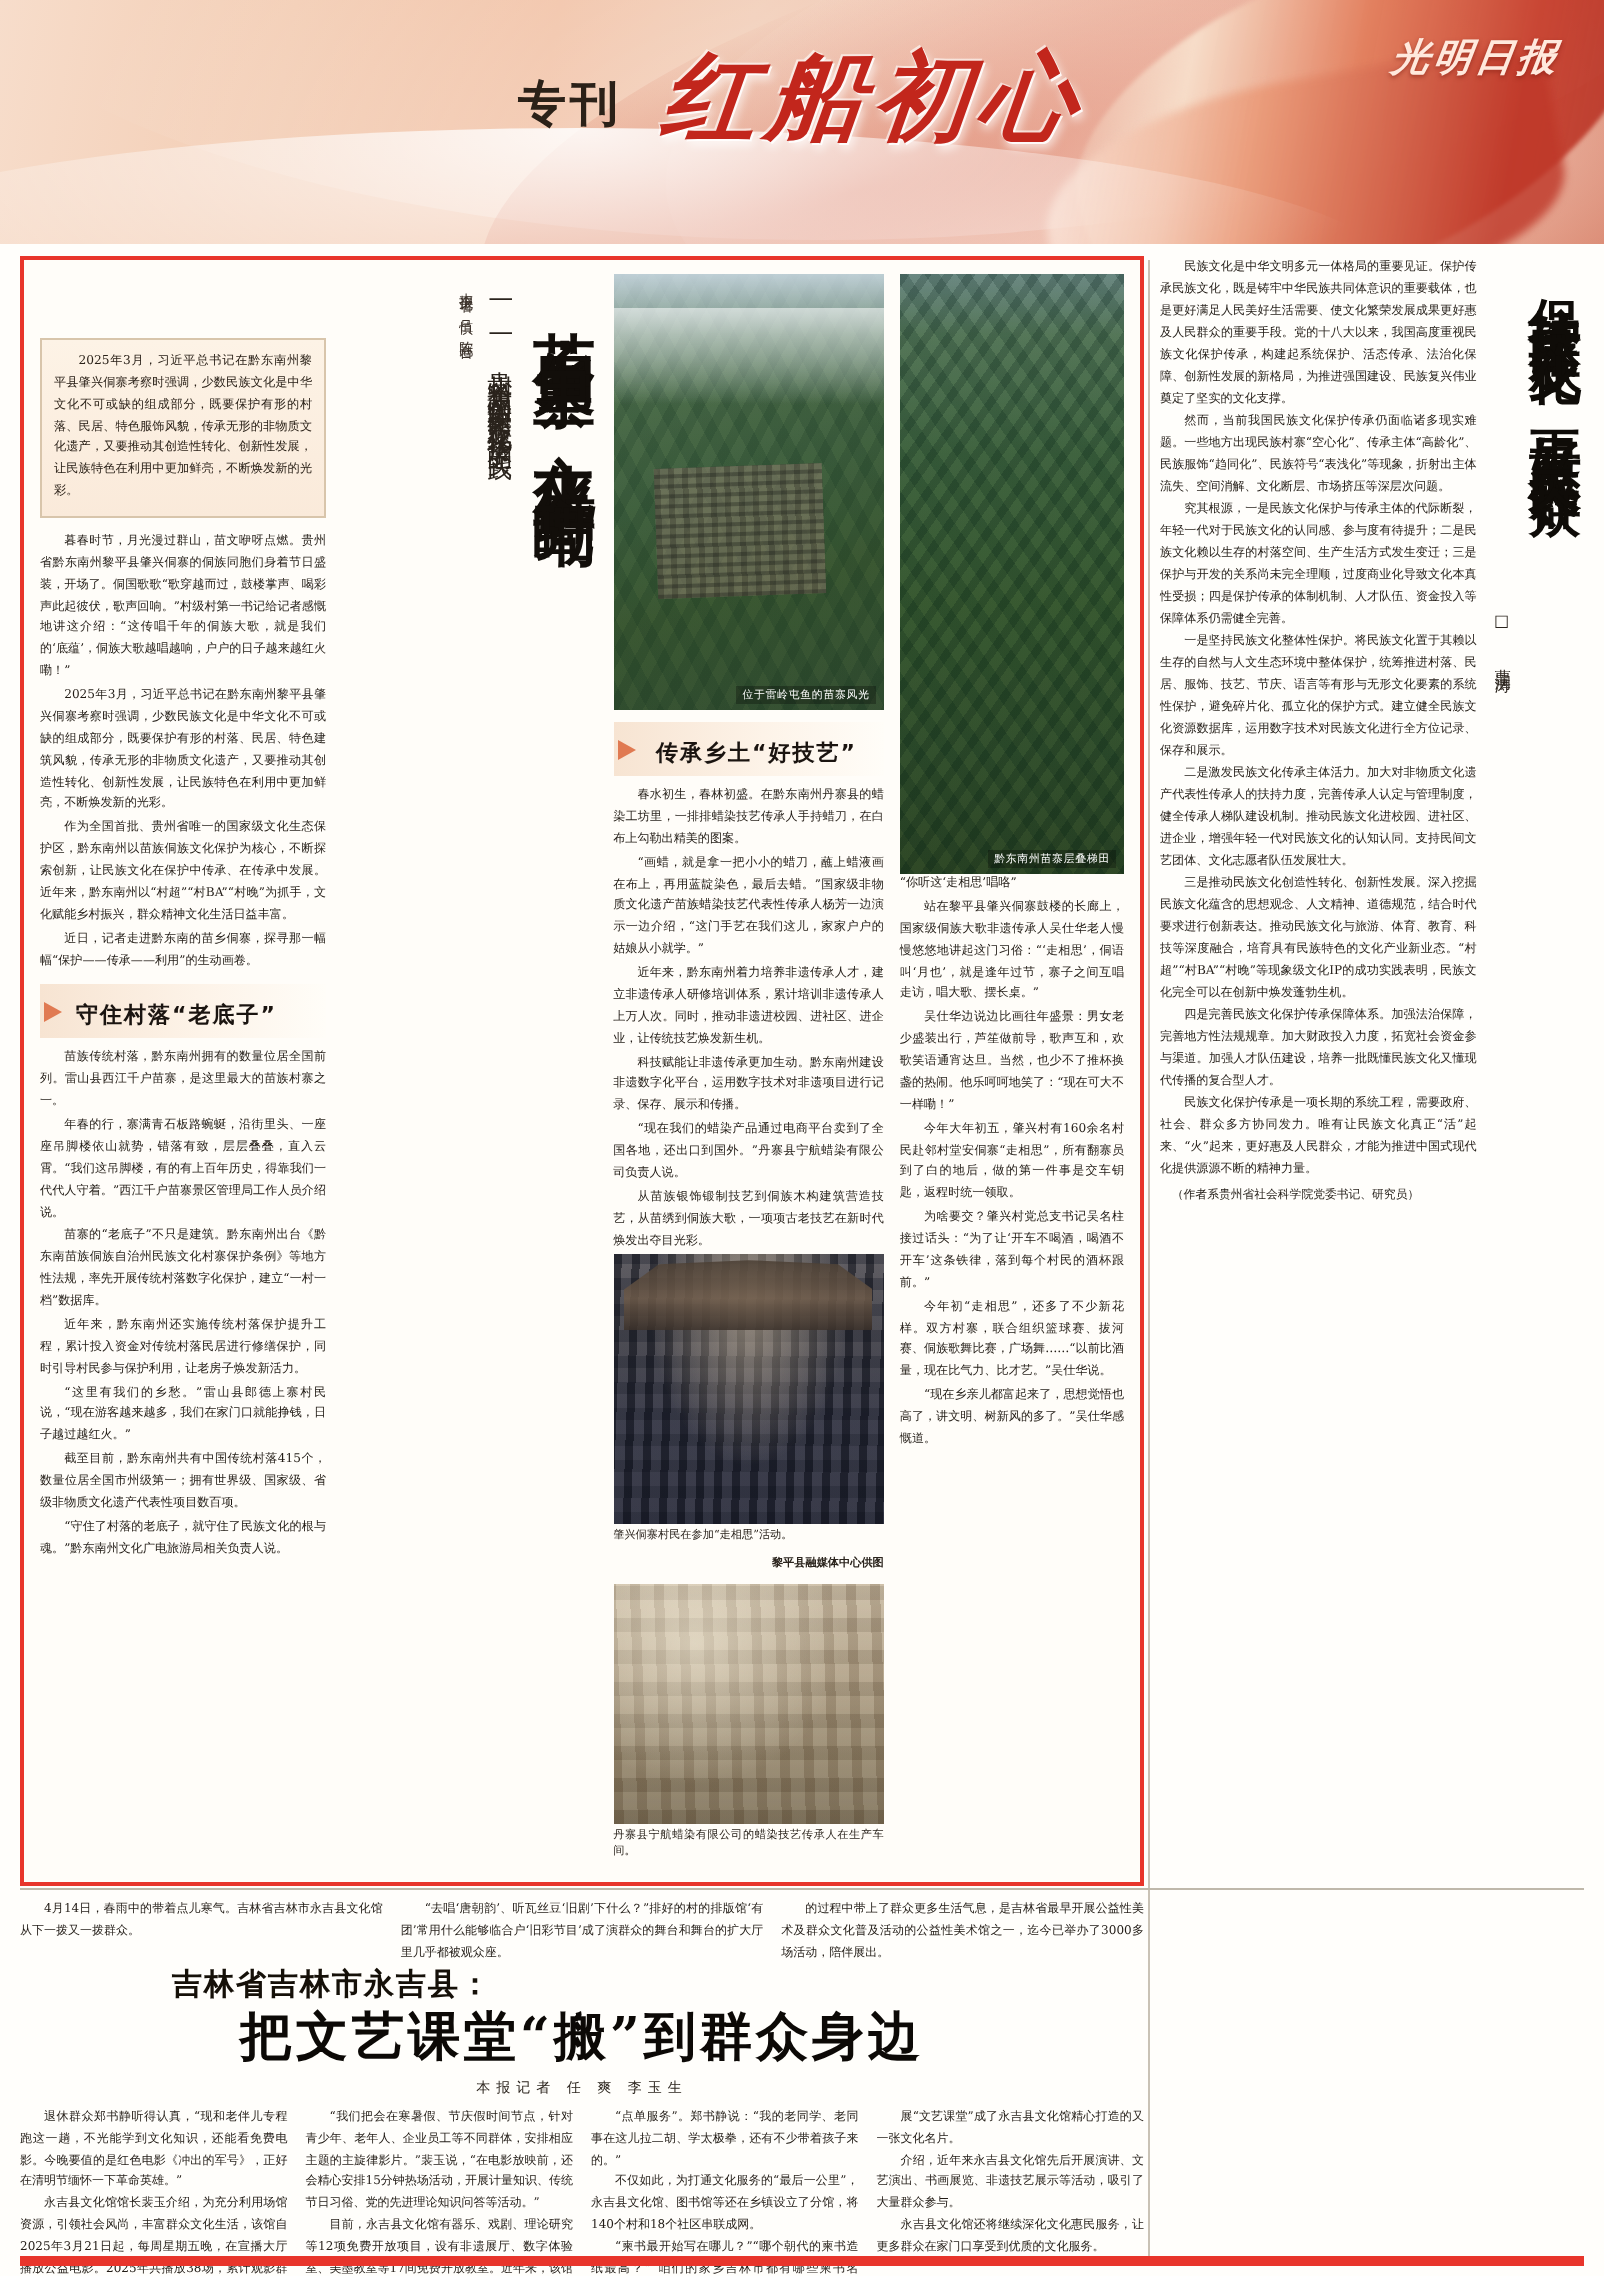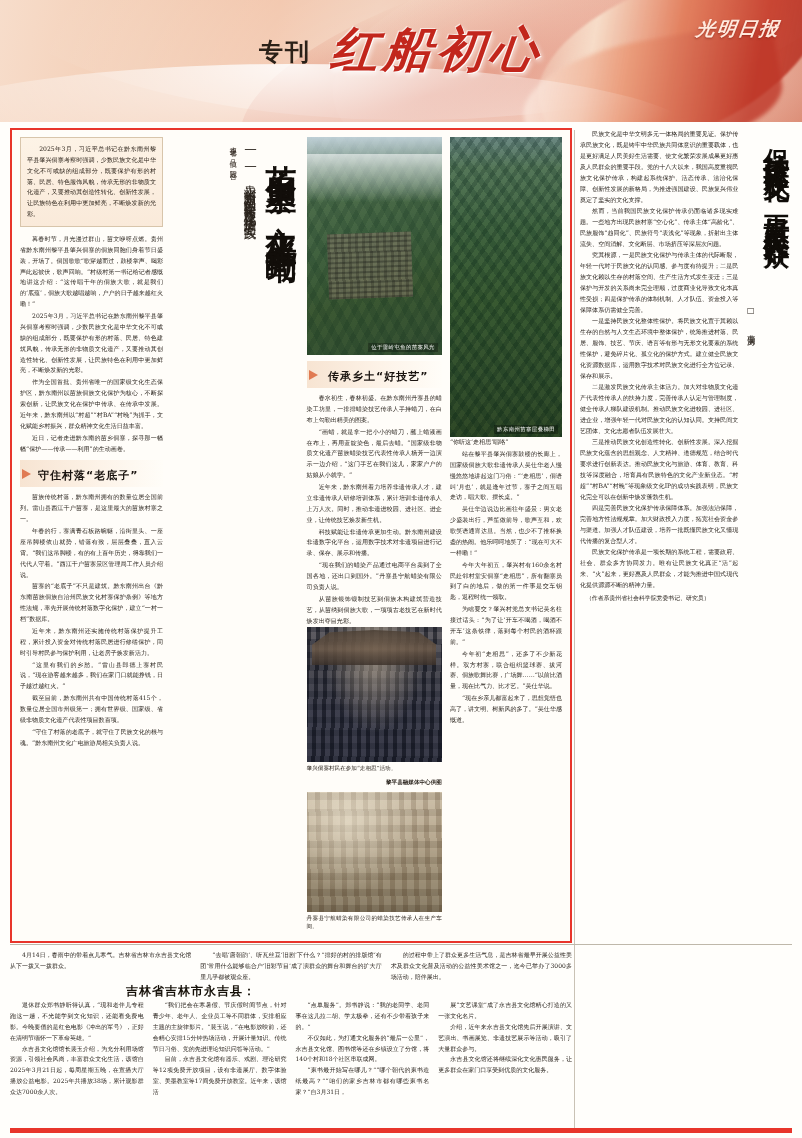--- a/index.html
+++ b/index.html
@@ -155,21 +155,21 @@
     background: #fffdf9;
     padding: 7px 8px;
   }
   .main-cols {
     position: relative;
     width: 100%; height: 100%;
     display: flex;
     gap: 8px;
   }
   .mcol { position: relative; }
-  .mcol-1 { width: 148px; }
+  .mcol-1 { width: 148px; margin-top: 32px; }
   .mcol-2 { width: 132px; }
   .mcol-3 { width: 140px; }
   .mcol-4 { width: 116px; }
 
   
   .intro-box {
     border: 1px solid #d8c5ab;
     background: linear-gradient(#fdf3e6, #faeada);
     padding: 6px 6px;
     margin-bottom: 7px;
@@ -398,25 +398,25 @@
     background: #c9c2b5;
   }
 
   
   .bottom-art {
     position: absolute;
     left: 10px; top: 950px;
     width: 562px; height: 184px;
   }
   .ba-kicker {
-    font-size: 12px;
+    font-size: 15px;
     font-weight: bold;
     color: #151008;
     letter-spacing: 1px;
-    margin-left: 116px;
+    margin-left: 76px;
     font-family: "DejaVu Sans", sans-serif;
   }
   .ba-title {
     text-align: center;
     font-family: "DejaVu Serif", "Liberation Serif", serif;
     font-size: 26px;
     font-weight: bold;
     color: #0c0906;
     letter-spacing: 2px;
     line-height: 1.18;
@@ -611,20 +611,22 @@
       </div>
       <div class="c">
         <p>“去唱‘唐朝韵’、听瓦丝豆‘旧剧’下什么？”排好的村的排版馆‘有团’常用什么能够临合户‘旧彩节目’成了演群众的舞台和舞台的扩大厅里几乎都被观众座。</p>
       </div>
       <div class="c">
         <p>的过程中带上了群众更多生活气息，是吉林省最早开展公益性美术及群众文化普及活动的公益性美术馆之一，迄今已举办了3000多场活动，陪伴展出。</p>
       </div>
     </div>
 
     <div class="ba-kicker">吉林省吉林市永吉县：</div>
+    <div class="ba-title">把文艺课堂“搬”到群众身边</div>
+    <div class="ba-byline">本报记者  任 爽  李玉生</div>
 
     <div class="ba-cols">
       <div class="c">
         <p>退休群众郑书静听得认真，“现和老伴儿专程跑这一趟，不光能学到文化知识，还能看免费电影。今晚要值的是红色电影《冲出的军号》，正好在清明节缅怀一下革命英雄。”</p>
         <p>永吉县文化馆馆长裴玉介绍，为充分利用场馆资源，引领社会风尚，丰富群众文化生活，该馆自2025年3月21日起，每周星期五晚，在宣播大厅播放公益电影。2025年共播放38场，累计观影群众达7000余人次。</p>
       </div>
       <div class="c">
         <p>“我们把会在寒暑假、节庆假时间节点，针对青少年、老年人、企业员工等不同群体，安排相应主题的主旋律影片。”裴玉说，“在电影放映前，还会精心安排15分钟热场活动，开展计量知识、传统节日习俗、党的先进理论知识问答等活动。”</p>
         <p>目前，永吉县文化馆有器乐、戏剧、理论研究等12项免费开放项目，设有非遗展厅、数字体验室、美墨教室等17间免费开放教室。近年来，该馆活</p>
       </div>

